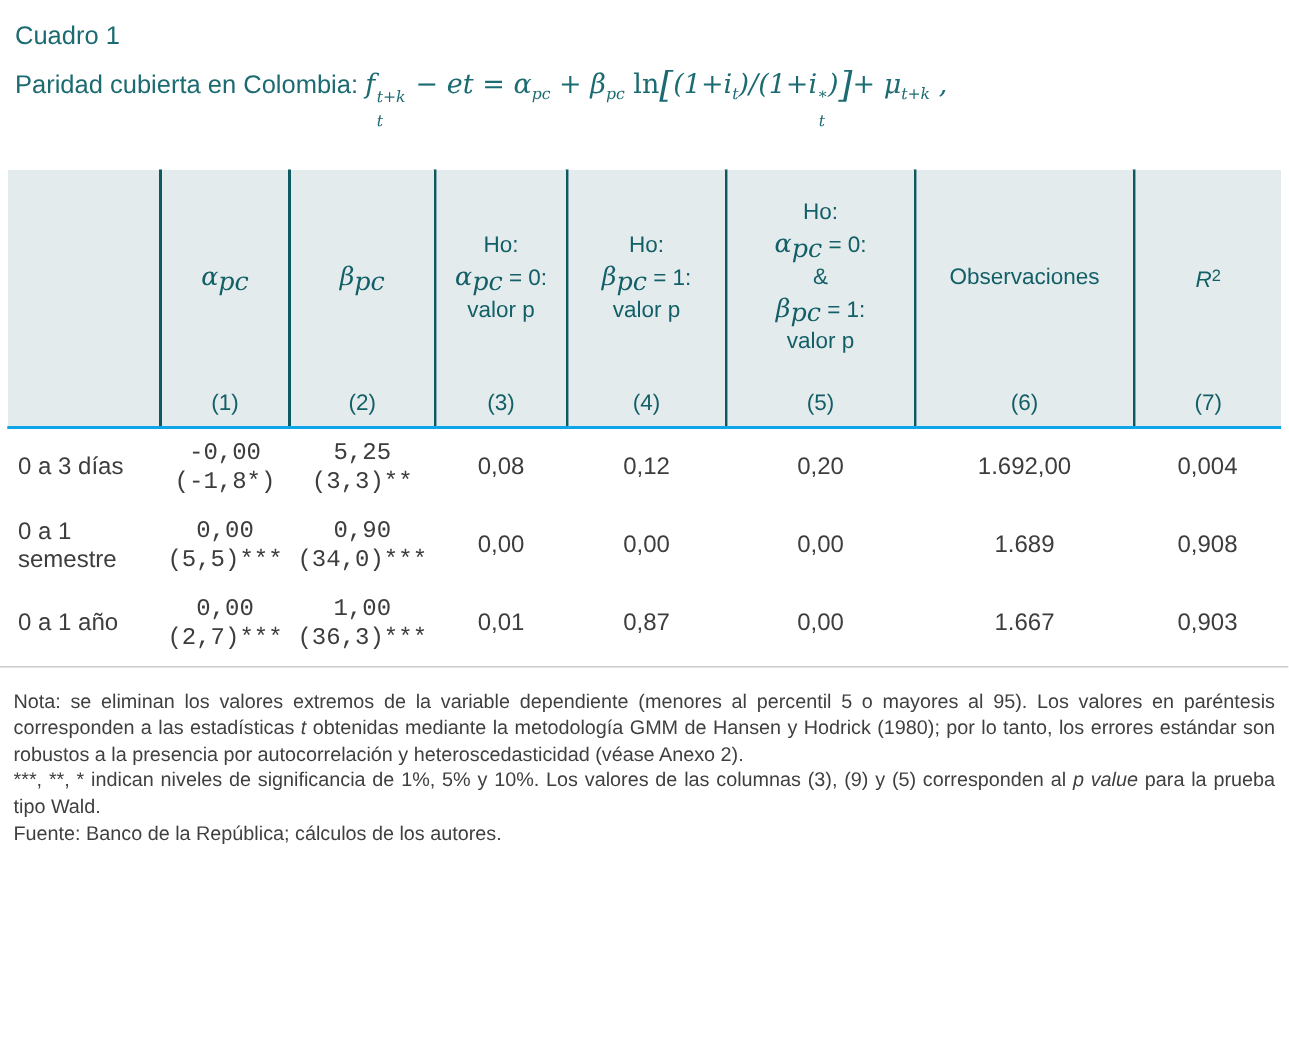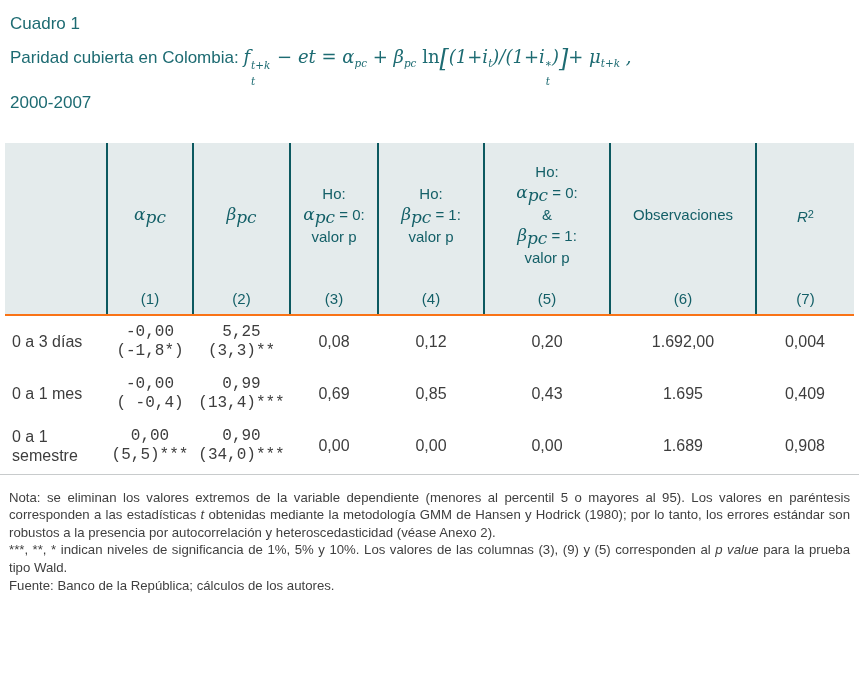--- a/index.html
+++ b/index.html
@@ -33,21 +33,21 @@
   table.results { border-collapse: collapse; table-layout: fixed; width: 849px; margin: 25px 0 0 5px; }
   thead th {
     background: #e4ebec;
     height: 172px;
     position: relative;
     vertical-align: middle;
     font-weight: normal;
     color: #135f67;
     font-size: 15px;
     padding: 0 2px 26px 2px;
-    border-bottom: 2px solid #f97316;
+    border-bottom: 2px solid #0ea5e9;
   }
   thead th + th { border-left: 2px solid #0c5960; }
   th .hline { line-height: 20px; text-align: center; }
   th .colnum { position: absolute; bottom: 7px; left: 0; right: 0; text-align: center; font-size: 15px; }
   .sym { font-family: "DejaVu Serif", serif; font-style: italic; font-size: 1.13em; }
   th sub { font-size: 10px; vertical-align: -3px; }
   th sup { font-size: 11px; vertical-align: 4px; }
   .it { font-style: italic; }
 
   tbody td {
@@ -71,21 +71,20 @@
     <div class="caption-label">Cuadro 1</div>
     <div class="caption-title">
       <span>Paridad cubierta en Colombia: </span><span class="formula"><span>f</span><span class="stack">
             <span class="s-sup">t+k</span>
             <span class="s-sub">t</span>
           </span><span> − et = α</span><sub>pc</sub><span> + β</span><sub>pc</sub><span class="up"> ln</span><span class="big">[</span><span>(1+i</span><sub>t</sub><span>)/(1+i</span><span class="stack">
             <span class="s-sup">*</span>
             <span class="s-sub">t</span>
           </span><span>)</span><span class="big">]</span><span>+ μ</span><sub>t+k</sub><span> ,</span></span>
     </div>
-    <div class="caption-period">2000-2007</div>
   </header>
 
   <table class="results">
     <colgroup>
       <col style="width:102px">
         <col style="width:86px">
         <col style="width:97px">
         <col style="width:88px">
       <col style="width:106px">
         <col style="width:126px">
@@ -144,51 +143,51 @@
             <span class="val">5,25</span>
             <span class="tstat">(3,3)**</span>
           </td>
         <td>0,08</td>
         <td>0,12</td>
         <td>0,20</td>
         <td>1.692,00</td>
         <td>0,004</td>
       </tr>
       <tr>
-        <td class="row-label">0 a 1 mes</td>
-        <td>
-            <span class="val">-0,00</span>
-            <span class="tstat">( -0,4)</span>
-          </td>
-        <td>
-            <span class="val">0,99</span>
-            <span class="tstat">(13,4)***</span>
-          </td>
-        <td>0,69</td>
-        <td>0,85</td>
-        <td>0,43</td>
-        <td>1.695</td>
-        <td>0,409</td>
-      </tr>
-      <tr>
         <td class="row-label">0 a 1 semestre</td>
         <td>
             <span class="val">0,00</span>
             <span class="tstat">(5,5)***</span>
           </td>
         <td>
             <span class="val">0,90</span>
             <span class="tstat">(34,0)***</span>
           </td>
         <td>0,00</td>
         <td>0,00</td>
         <td>0,00</td>
         <td>1.689</td>
         <td>0,908</td>
       </tr>
+      <tr>
+        <td class="row-label">0 a 1 año</td>
+        <td>
+            <span class="val">0,00</span>
+            <span class="tstat">(2,7)***</span>
+          </td>
+        <td>
+            <span class="val">1,00</span>
+            <span class="tstat">(36,3)***</span>
+          </td>
+        <td>0,01</td>
+        <td>0,87</td>
+        <td>0,00</td>
+        <td>1.667</td>
+        <td>0,903</td>
+      </tr>
     </tbody>
   </table>
 
   <hr class="notes-rule">
 
   <section class="notes">
     <p><span>Nota: se eliminan los valores extremos de la variable dependiente (menores al percentil 5 o mayores al 95). Los valores en paréntesis corresponden a las estadísticas </span><span class="it">t</span><span> obtenidas mediante la metodología GMM de Hansen y Hodrick (1980); por lo tanto, los errores estándar son robustos a la presencia por autocorrelación y heteroscedasticidad (véase Anexo 2).</span></p>
     <p><span>***, **, * indican niveles de significancia de 1%, 5% y 10%. Los valores de las columnas (3), (9) y (5) corresponden al </span><span class="it">p value</span><span> para la prueba tipo Wald.</span></p>
     <p><span>Fuente: Banco de la República; cálculos de los autores.</span></p>
   </section>

